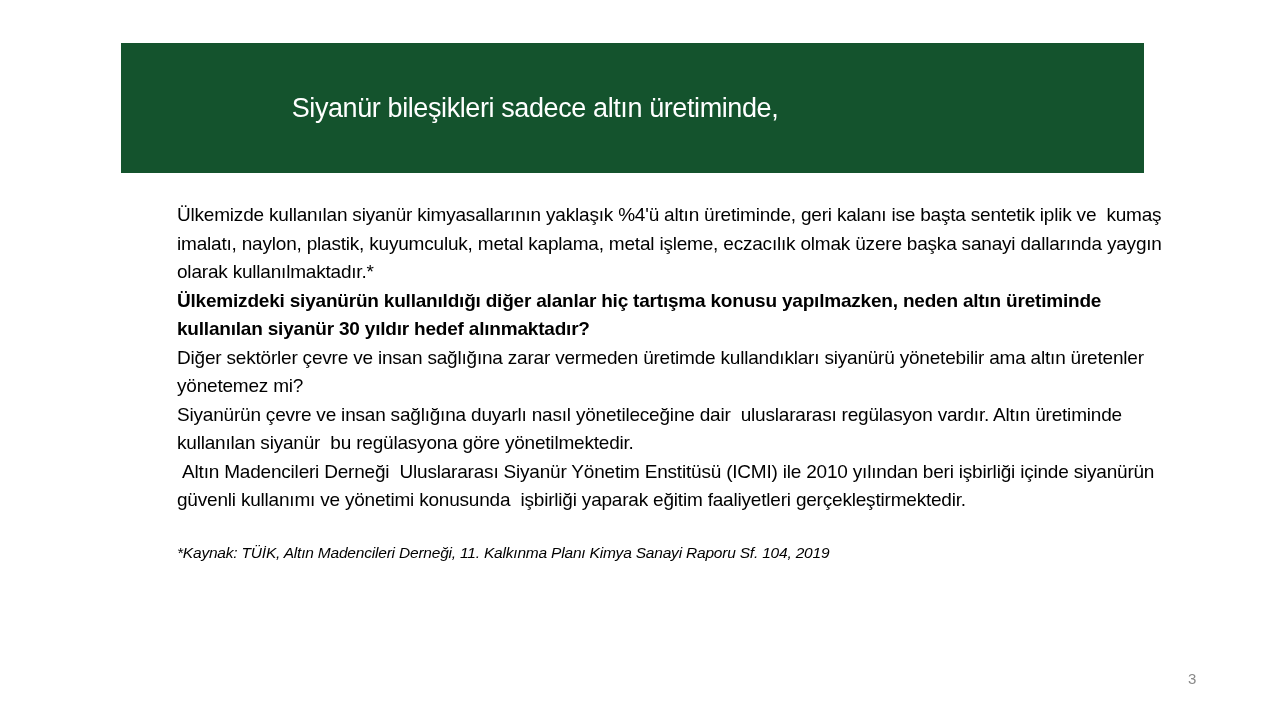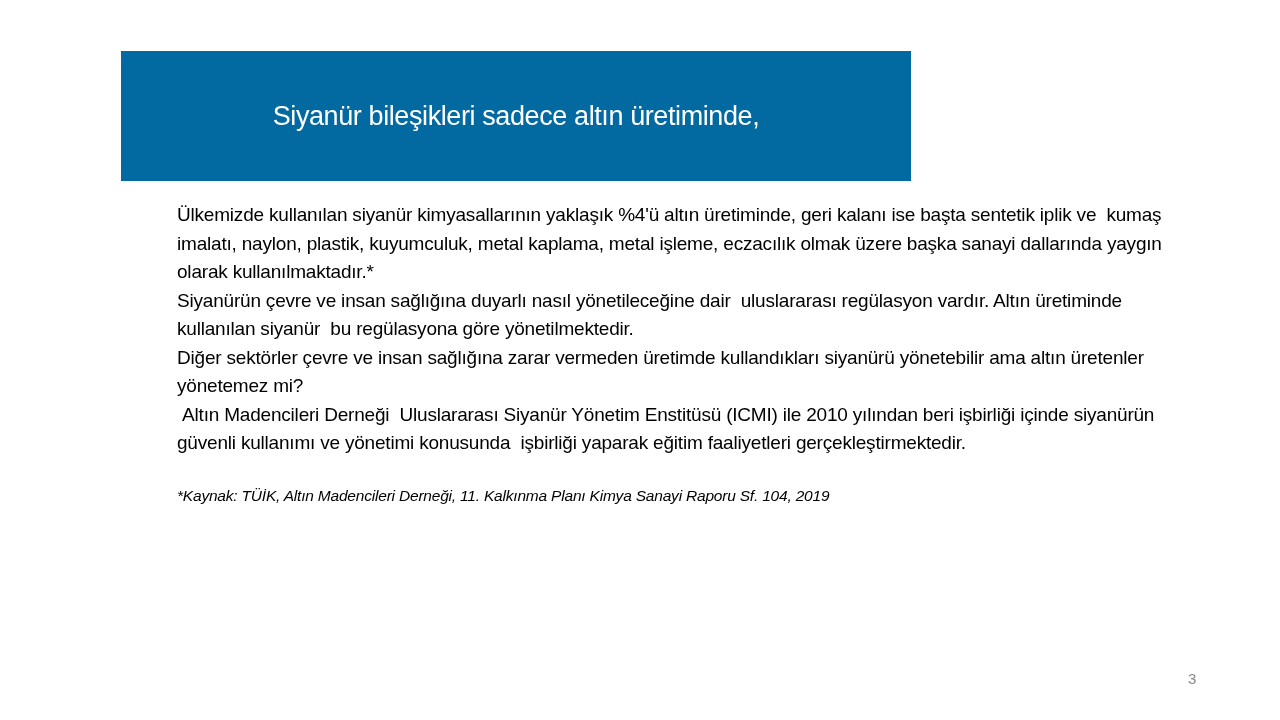--- a/index.html
+++ b/index.html
@@ -11,24 +11,24 @@
     position: relative;
     width: 1280px;
     height: 720px;
     background: #ffffff;
     overflow: hidden;
     font-family: "Liberation Sans", sans-serif;
   }
   .banner {
     position: absolute;
     left: 121px;
-    top: 51px;
-    width: 790px;
+    top: 43px;
+    width: 1023px;
     height: 130px;
-    background: #0369a1;
+    background: #14532d;
     display: flex;
     align-items: center;
   }
   .banner-inner {
     width: 828px;
     text-align: center;
     color: #ffffff;
     font-size: 27px;
     line-height: 37px;
     letter-spacing: -0.4px;
@@ -77,21 +77,22 @@
 <div class="slide">
 
   <div class="banner">
     <div class="banner-inner">
       <span class="t-line">Siyanür bileşikleri sadece altın üretiminde,</span>
     </div>
   </div>
 
   <div class="body-text">
     <p class="para">Ülkemizde kullanılan siyanür kimyasallarının yaklaşık %4'ü altın üretiminde, geri kalanı ise başta sentetik iplik ve  kumaş imalatı, naylon, plastik, kuyumculuk, metal kaplama, metal işleme, eczacılık olmak üzere başka sanayi dallarında yaygın olarak kullanılmaktadır.*</p>
+    <p class="para bold">Ülkemizdeki siyanürün kullanıldığı diğer alanlar hiç tartışma konusu yapılmazken, neden altın üretiminde kullanılan siyanür 30 yıldır hedef alınmaktadır?</p>
+    <p class="para">Diğer sektörler çevre ve insan sağlığına zarar vermeden üretimde kullandıkları siyanürü yönetebilir ama altın üretenler yönetemez mi?</p>
     <p class="para">Siyanürün çevre ve insan sağlığına duyarlı nasıl yönetileceğine dair  uluslararası regülasyon vardır. Altın üretiminde kullanılan siyanür  bu regülasyona göre yönetilmektedir.</p>
-    <p class="para">Diğer sektörler çevre ve insan sağlığına zarar vermeden üretimde kullandıkları siyanürü yönetebilir ama altın üretenler yönetemez mi?</p>
     <p class="para"> Altın Madencileri Derneği  Uluslararası Siyanür Yönetim Enstitüsü (ICMI) ile 2010 yılından beri işbirliği içinde siyanürün güvenli kullanımı ve yönetimi konusunda  işbirliği yaparak eğitim faaliyetleri gerçekleştirmektedir.</p>
     <p class="para footnote">*Kaynak: TÜİK, Altın Madencileri Derneği, 11. Kalkınma Planı Kimya Sanayi Raporu Sf. 104, 2019</p>
   </div>
 
   <div class="page-number">3</div>
 
 </div>
 
 </body></html>

